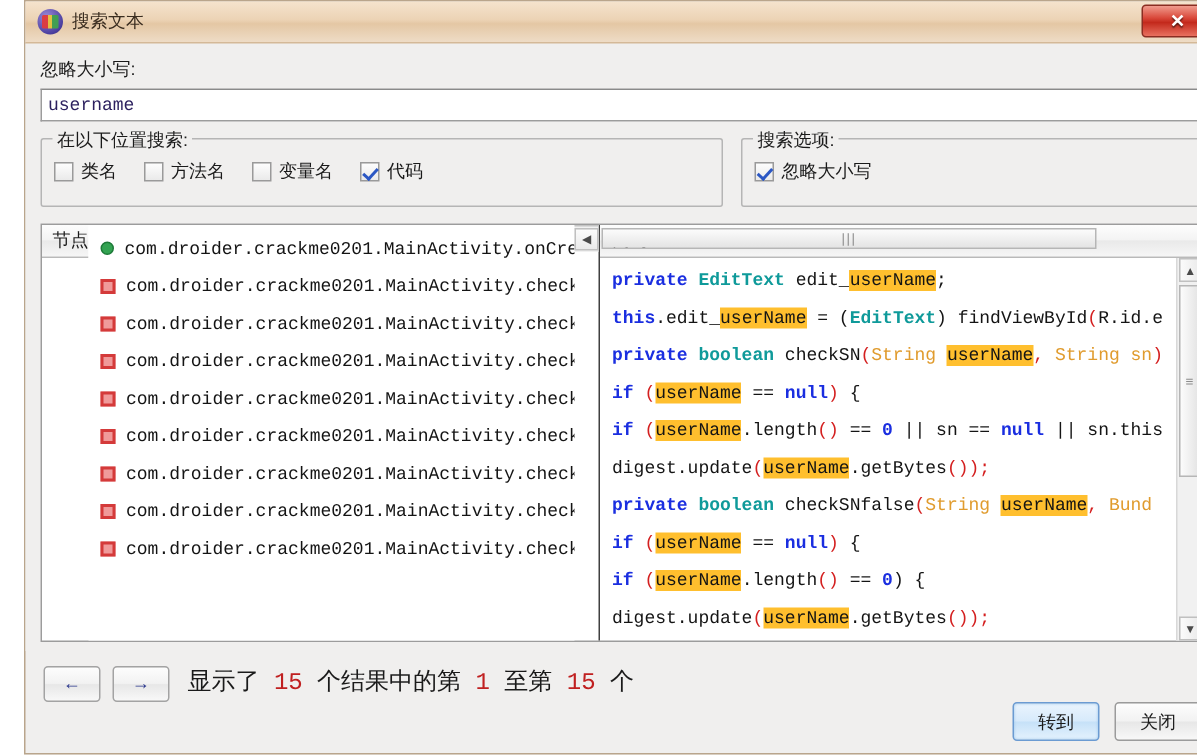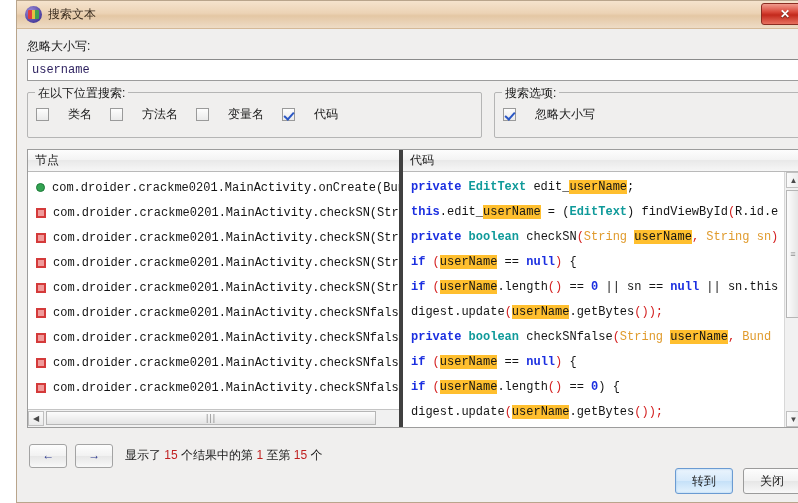--- a/index.html
+++ b/index.html
@@ -98,21 +98,21 @@
   .groupbox-title {
     position: absolute; top: -8px; left: 7px;
     background: #f0efee;
     padding: 0 3px;
     font-size: 12px; color: #1a1a1a;
     white-space: nowrap;
   }
   #group-locations { flex: 0 0 455px; }
   #group-options   { flex: 1; }
   .checkrow { display: flex; align-items: center; gap: 18px; }
-  .checkitem { display: flex; align-items: center; gap: 19px; cursor: pointer; }
+  .checkitem { display: flex; align-items: center; gap: 5px; cursor: pointer; }
   .cbox {
     width: 13px; height: 13px; box-sizing: border-box;
     border: 1px solid #9a9a9a;
     background: linear-gradient(to bottom, #fdfdfd, #eaeaea);
     position: relative; flex: none;
   }
   .cbox.checked::after {
     content: "";
     position: absolute; left: 3px; top: 1px;
     width: 4px; height: 8px;
@@ -127,22 +127,22 @@
     flex: 1;
     display: flex;
     border: 1px solid #9c9c9c;
     background: #ffffff;
     box-sizing: border-box;
     min-height: 0;
     position: relative;
   }
   #tree-pane {
     width: 371px; flex: none;
-    display: flex; flex-direction: column;
-    border-right: 4px solid #404040;
+    display: flex; flex-direction: row;
+    border-right: 1px solid #404040;
     min-width: 0;
   }
   #code-pane {
     flex: 1; display: flex; flex-direction: column; min-width: 0;
   }
   .col-header {
     height: 21px; flex: none;
     background: linear-gradient(to bottom, #fdfdfd 0%, #f3f3f3 48%, #e9e9e9 50%, #f6f6f6 100%);
     border-bottom: 1px solid #b9b9b9;
     display: flex; align-items: center;
@@ -276,23 +276,24 @@
     width: 36px; height: 22px;
     border: 1px solid #a3a3a3;
     border-radius: 3px;
     background: linear-gradient(to bottom, #fdfdfd 0%, #f2f2f2 48%, #e7e7e7 52%, #f8f8f8 100%);
     font-family: "Liberation Mono", monospace;
     font-size: 12px; color: #27348b;
     display: flex; align-items: center; justify-content: center;
     cursor: pointer; margin-right: 8px;
   }
   #status-text {
-    font-size: 12px; color: #1a1a1a;
+    font-size: 16px; color: #1a1a1a;
     line-height: 22px; margin-left: 4px;
     white-space: nowrap;
+    font-family: Liberation Mono, monospace;
   }
   #status-text .num-total { color: #c02020; }
   #status-text .num-from  { color: #c02020; }
   #status-text .num-to    { color: #c02020; }
   #footer-buttons {
     position: absolute; right: 12px; top: 34px;
     display: flex; gap: 10px;
   }
   .action-button {
     width: 56px; height: 24px;

